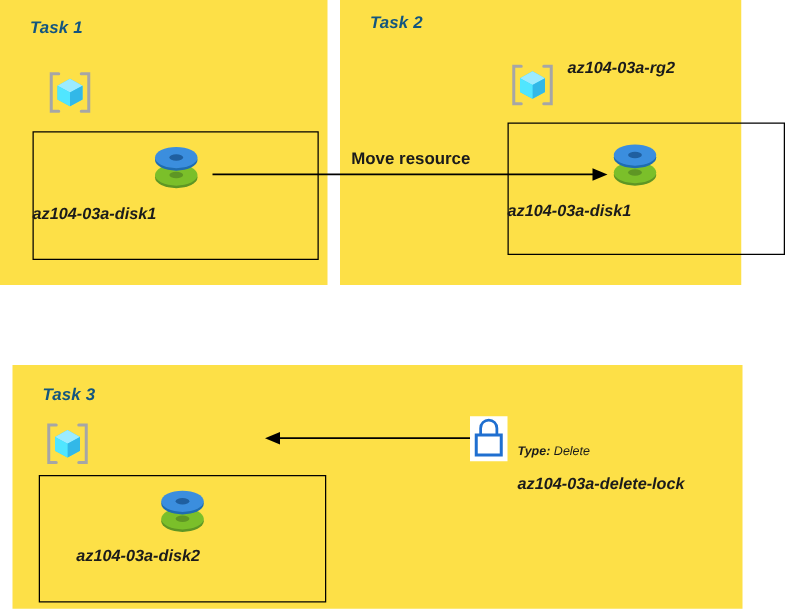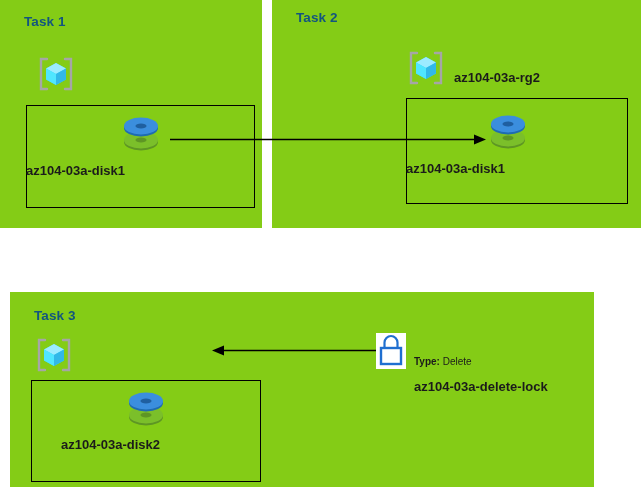--- a/index.html
+++ b/index.html
@@ -20,25 +20,26 @@
     position: absolute;
     left: 0; top: 0;
     width: 641px;
     height: 487px;
     background: #ffffff;
   }
 
   
   .panel {
     position: absolute;
-    background: #84cc16;
+    background: #fde047;
     box-sizing: border-box;
+    font-style: italic;
   }
   #panel-task1 { left: 0px;   top: 0px;   width: 262px; height: 228px; }
-  #panel-task2 { left: 272px; top: 0px;   width: 369px; height: 228px; }
+  #panel-task2 { left: 272px; top: 0px;   width: 321px; height: 228px; }
   #panel-task3 { left: 10px;  top: 292px; width: 584px; height: 200px; }
 
   .task-title {
     position: absolute;
     font-size: 13.5px;
     font-weight: bold;
     color: #13557f;
     letter-spacing: 0.1px;
     white-space: nowrap;
   }
@@ -164,37 +165,38 @@
     <div class="rg-icon" style="left:134px; top:48px;">
       <svg viewBox="0 0 40 40" xmlns="http://www.w3.org/2000/svg">
         <path d="M11 5 L5 5 L5 35 L11 35" fill="none" stroke="#a6a6a6" stroke-width="2.4" stroke-linecap="round"></path>
         <path d="M29 5 L35 5 L35 35 L29 35" fill="none" stroke="#a6a6a6" stroke-width="2.4" stroke-linecap="round"></path>
         <path d="M20 9 L30 14.5 L30 25.5 L20 31 L10 25.5 L10 14.5 Z" fill="#32d4f5"></path>
         <path d="M20 9 L30 14.5 L20 20 L10 14.5 Z" fill="#9cebff"></path>
         <path d="M20 20 L30 14.5 L30 25.5 L20 31 Z" fill="#32b8e8"></path>
         <path d="M20 20 L10 14.5 L10 25.5 L20 31 Z" fill="#50e6ff"></path>
       </svg>
     </div>
-    <div class="rg-label" style="left:182px; top:70px;">az104-03a-rg2</div>
+    <div class="rg-label" style="left:182px; top:46px;">az104-03a-rg2</div>
 
     <div class="rg-box" id="box-task2"></div>
 
     <div class="disk-icon" style="left:215px; top:110px;">
       <svg viewBox="0 0 42 44" xmlns="http://www.w3.org/2000/svg">
         <ellipse cx="21" cy="30" rx="17" ry="8.5" fill="#5e9624"></ellipse>
         <ellipse cx="21" cy="28" rx="17" ry="8.5" fill="#7bbf2a"></ellipse>
         <ellipse cx="21" cy="28" rx="5.5" ry="2.6" fill="#5e9624"></ellipse>
         <ellipse cx="21" cy="16" rx="17" ry="8.5" fill="#1f6cb0"></ellipse>
         <ellipse cx="21" cy="14" rx="17" ry="8.5" fill="#3b8ede"></ellipse>
         <ellipse cx="21" cy="14" rx="5.5" ry="2.6" fill="#1f5fa0"></ellipse>
       </svg>
     </div>
     <div class="disk-label" style="left:134px; top:161px; width:222px;">az104-03a-disk1</div>
   </div>
 
+  <div class="arrow-caption" style="left:281px; top:119px;">Move resource</div>
 
   <svg class="arrow-svg" style="left:0px; top:0px; width:641px; height:228px;" viewBox="0 0 641 228" xmlns="http://www.w3.org/2000/svg">
     <line x1="170" y1="139.5" x2="475" y2="139.5" stroke="#000000" stroke-width="1.4"></line>
     <path d="M486 139.5 L474 134.5 L474 144.5 Z" fill="#000000"></path>
   </svg>
 
   <div class="panel" id="panel-task3">
     <div class="task-title" id="title-task3">Task 3</div>
 
     <div class="rg-icon" style="left:24px; top:43px;">

